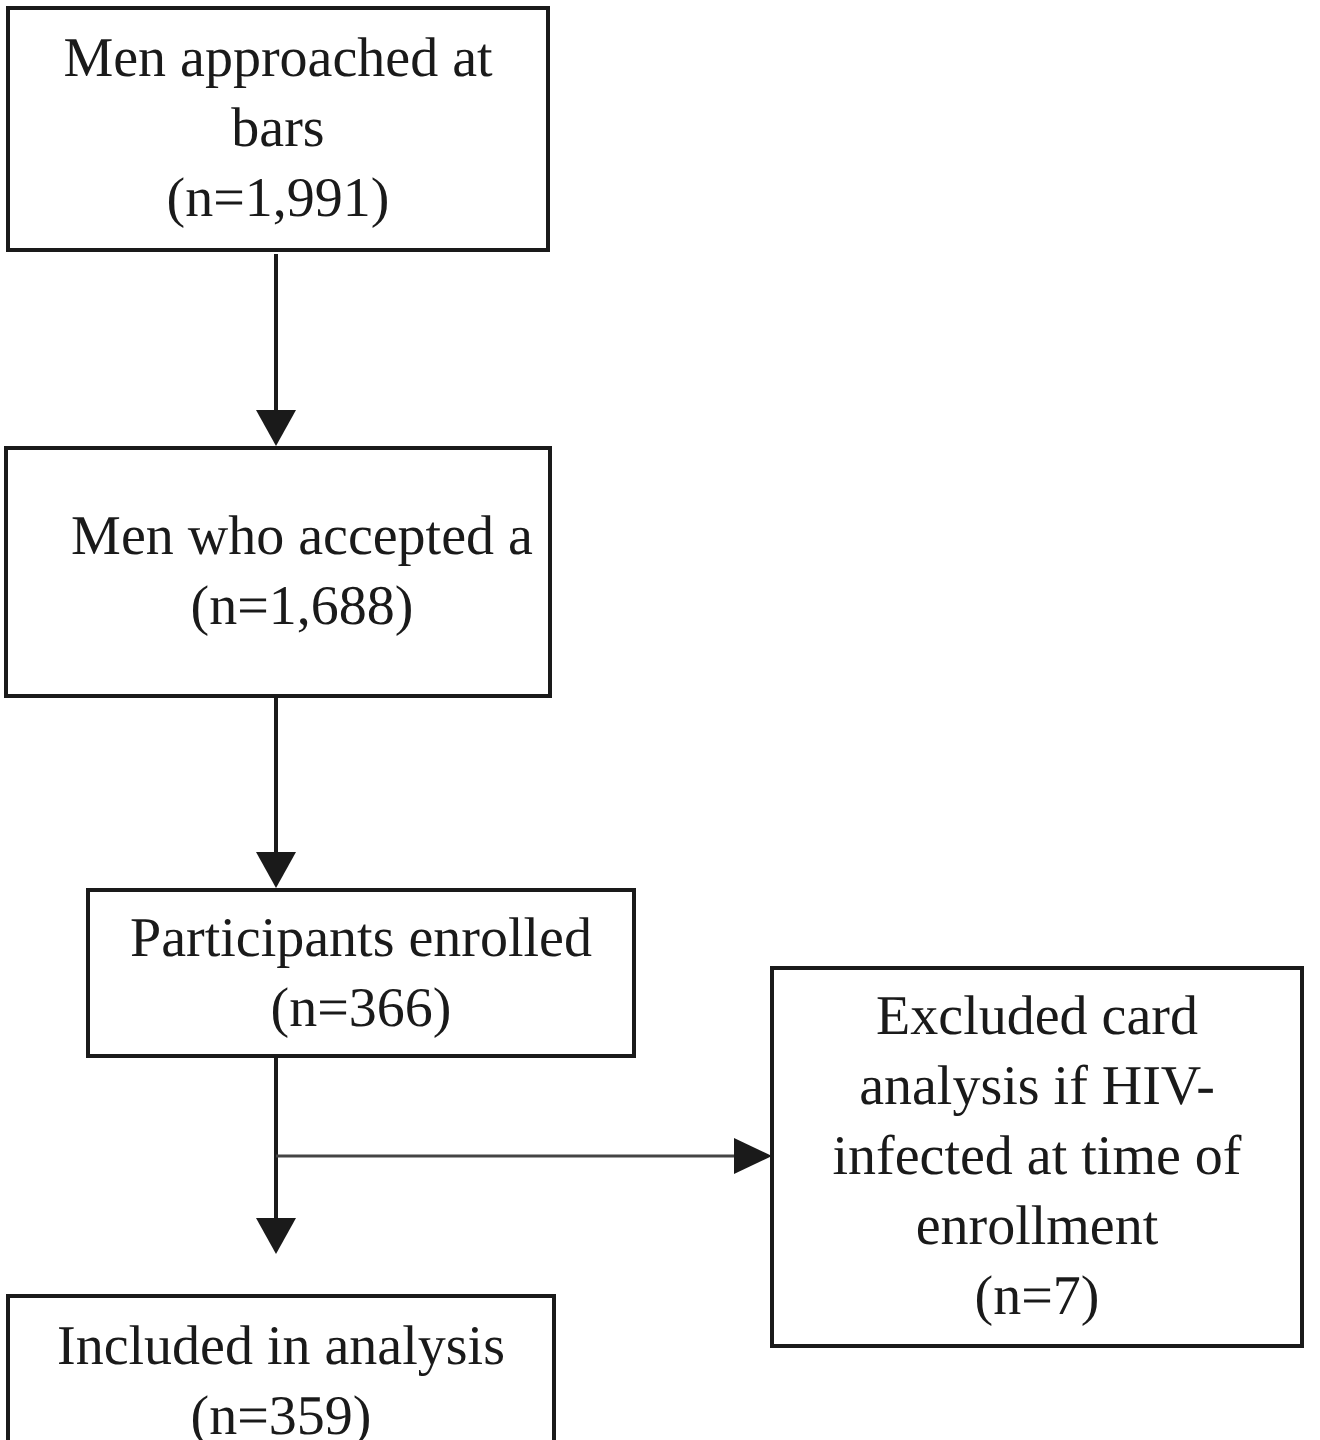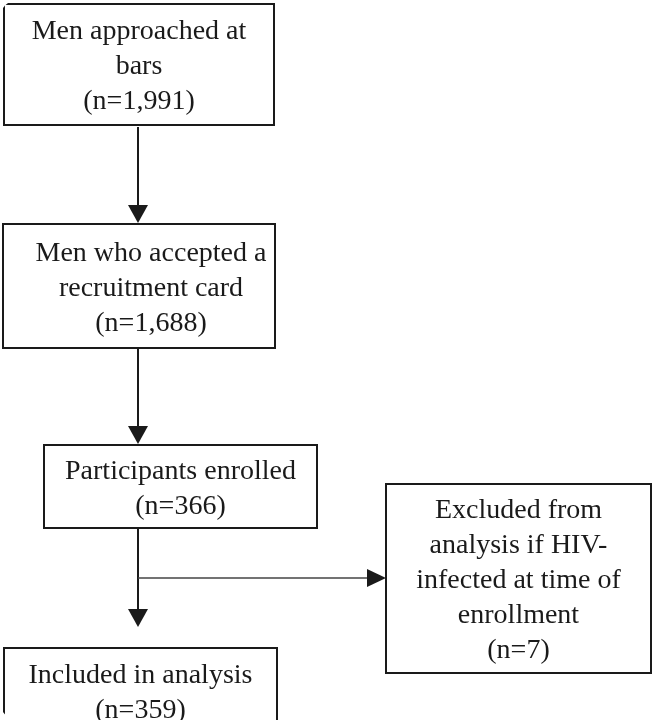--- a/index.html
+++ b/index.html
@@ -8,21 +8,20 @@
     background: #ffffff;
   }
   .canvas {
     position: relative;
     width: 660px;
     height: 720px;
     background: #ffffff;
     font-family: "Liberation Serif", "DejaVu Serif", serif;
     color: #1a1a1a;
     overflow: hidden;
-    border-radius: 18px;
   }
   .flowbox {
     position: absolute;
     box-sizing: border-box;
     border: 2.5px solid #1a1a1a;
     background: #ffffff;
     display: flex;
     flex-direction: column;
     align-items: center;
     justify-content: center;
@@ -75,35 +74,34 @@
   </svg>
 
   <div class="flowbox" id="box-approached">
     <div class="line">Men approached at</div>
     <div class="line">bars</div>
     <div class="line">(n=1,991)</div>
   </div>
 
   <div class="flowbox" id="box-accepted">
     <div class="line">Men who accepted a</div>
-    <div class="line">recruitment card</div>
     <div class="line">(n=1,688)</div>
   </div>
 
   <div class="flowbox" id="box-enrolled">
     <div class="line">Participants enrolled</div>
     <div class="line">(n=366)</div>
   </div>
 
   <div class="flowbox" id="box-included">
     <div class="line">Included in analysis</div>
     <div class="line">(n=359)</div>
   </div>
 
   <div class="flowbox" id="box-excluded">
-    <div class="line">Excluded from</div>
+    <div class="line">Excluded card</div>
     <div class="line">analysis if HIV-</div>
     <div class="line">infected at time of</div>
     <div class="line">enrollment</div>
     <div class="line">(n=7)</div>
   </div>
 
 </div>
 
 </body></html>

